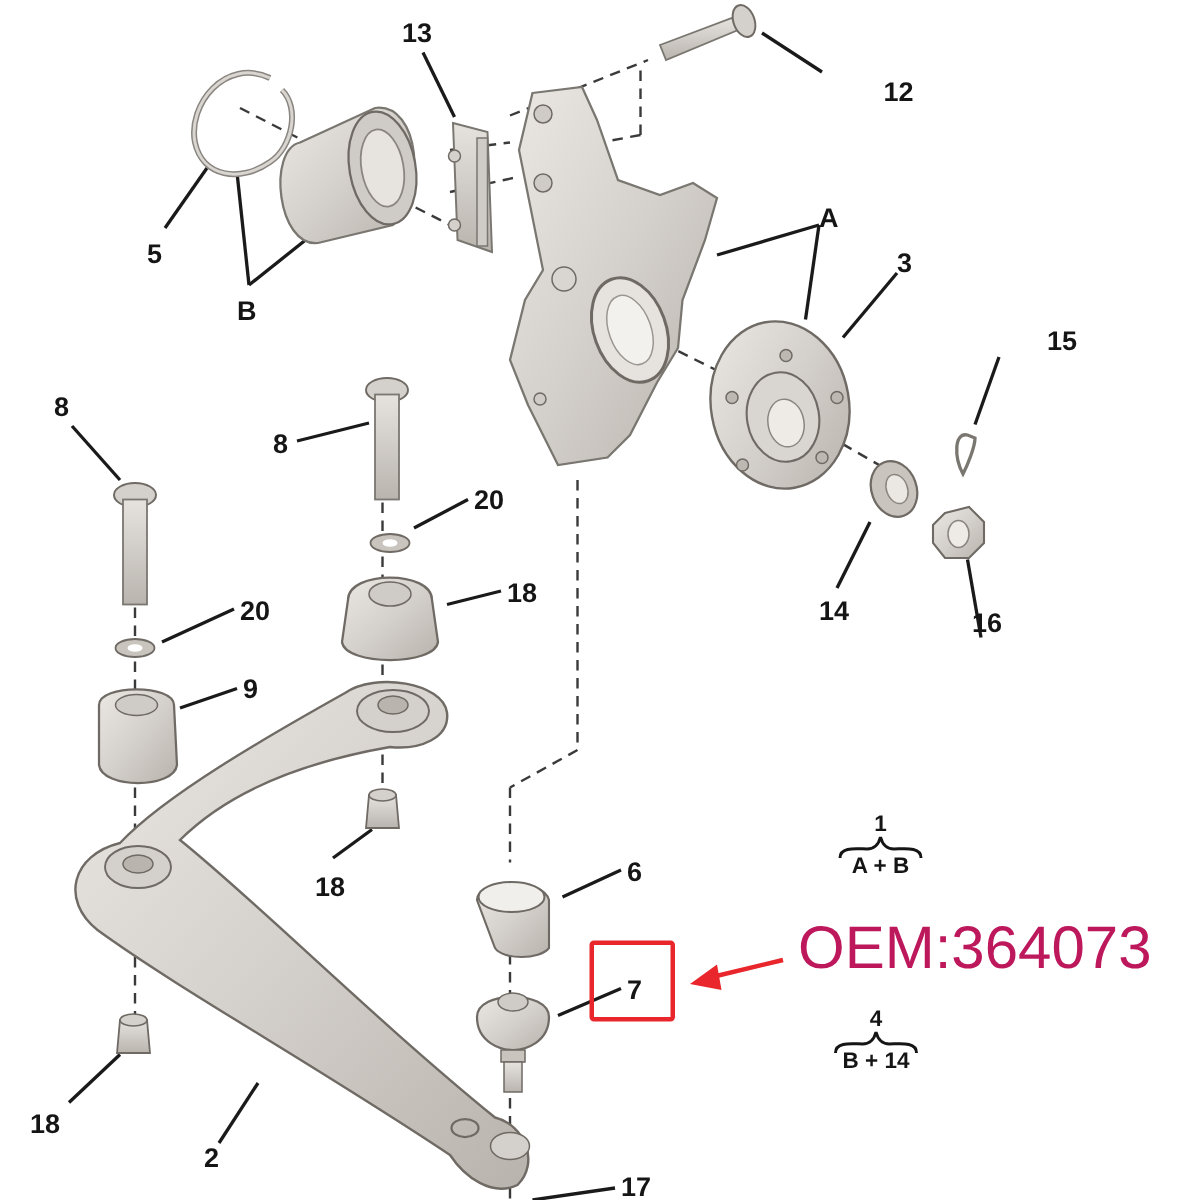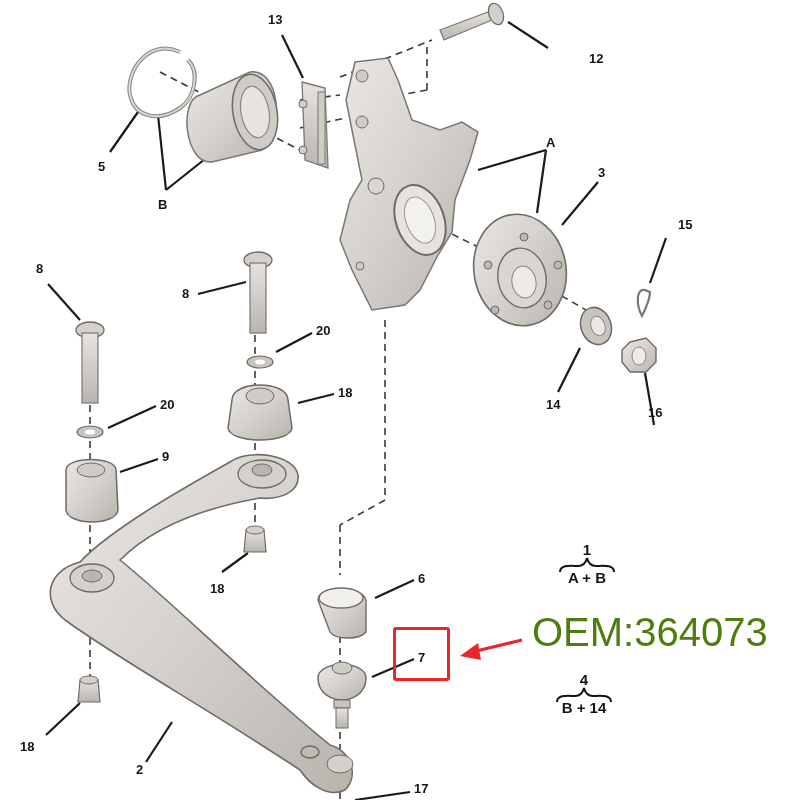--- a/index.html
+++ b/index.html
@@ -1,23 +1,23 @@
 <!DOCTYPE html>
 <html><head>
   <meta charset="utf-8">
   <style>
     html, body { margin: 0; padding: 0; background: #ffffff; }
     body { width: 800px; height: 800px; position: relative; overflow: hidden; font-family: "Liberation Sans", sans-serif; }
     #diagram { position: absolute; left: 0; top: 0; width: 800px; height: 800px; }
-    .callout { position: absolute; font-family: "Liberation Sans", sans-serif; font-weight: bold; font-size: 13px; color: #151515; line-height: 1; white-space: nowrap; }
+    .callout { position: absolute; font-family: "Liberation Sans", sans-serif; font-weight: bold; font-size: 18px; color: #151515; line-height: 1; white-space: nowrap; }
     .formula { position: absolute; width: 70px; text-align: center; font-family: "Liberation Sans", sans-serif; font-weight: bold; color: #151515; }
     .formula .top { font-size: 15px; display: block; }
     .formula .brace { display: block; height: 10px; }
     .formula .bottom { font-size: 15px; display: block; margin-top: 1px; }
-    .oem { position: absolute; left: 532px; top: 612px; font-family: "Liberation Sans", sans-serif; font-size: 40px; color: #4d7c0f; letter-spacing: 0px; line-height: 1; white-space: nowrap; }
+    .oem { position: absolute; left: 532px; top: 612px; font-family: "Liberation Sans", sans-serif; font-size: 40px; color: #be185d; letter-spacing: 0px; line-height: 1; white-space: nowrap; }
     .highlight-box { position: absolute; left: 393px; top: 627px; width: 57px; height: 54px; border: 3px solid #e8262b; border-radius: 3px; box-sizing: border-box; }
   </style>
 </head>
 <body>
 
 <svg id="diagram" viewBox="0 0 800 800" xmlns="http://www.w3.org/2000/svg">
   <defs>
     <linearGradient id="metal" x1="0" y1="0" x2="1" y2="1">
       <stop offset="0" stop-color="#ebe8e4"></stop>
       <stop offset="0.5" stop-color="#d4d0cb"></stop>
@@ -201,21 +201,21 @@
     <path d="M557 702 C557 694 569 696 575 696 C581 696 583 692 584 688 C585 692 587 696 593 696 C599 696 611 694 611 702"></path>
   </g>
 </svg>
 
 <div class="callout" style="left:268px;top:13px;">13</div>
 <div class="callout" style="left:548px;top:52px;margin-left:41px;">12</div>
 <div class="callout" style="left:98px;top:160px;">5</div>
 <div class="callout" style="left:158px;top:198px;">B</div>
 <div class="callout" style="left:546px;top:136px;">A</div>
 <div class="callout" style="left:598px;top:166px;">3</div>
-<div class="callout" style="left:678px;top:218px;">15</div>
+<div class="callout" style="left:698px;top:218px;">15</div>
 <div class="callout" style="left:36px;top:262px;">8</div>
 <div class="callout" style="left:182px;top:287px;">8</div>
 <div class="callout" style="left:316px;top:324px;">20</div>
 <div class="callout" style="left:338px;top:386px;">18</div>
 <div class="callout" style="left:546px;top:398px;">14</div>
 <div class="callout" style="left:160px;top:398px;">20</div>
 <div class="callout" style="left:648px;top:406px;">16</div>
 <div class="callout" style="left:162px;top:450px;">9</div>
 <div class="callout" style="left:210px;top:582px;">18</div>
 <div class="callout" style="left:418px;top:572px;">6</div>

